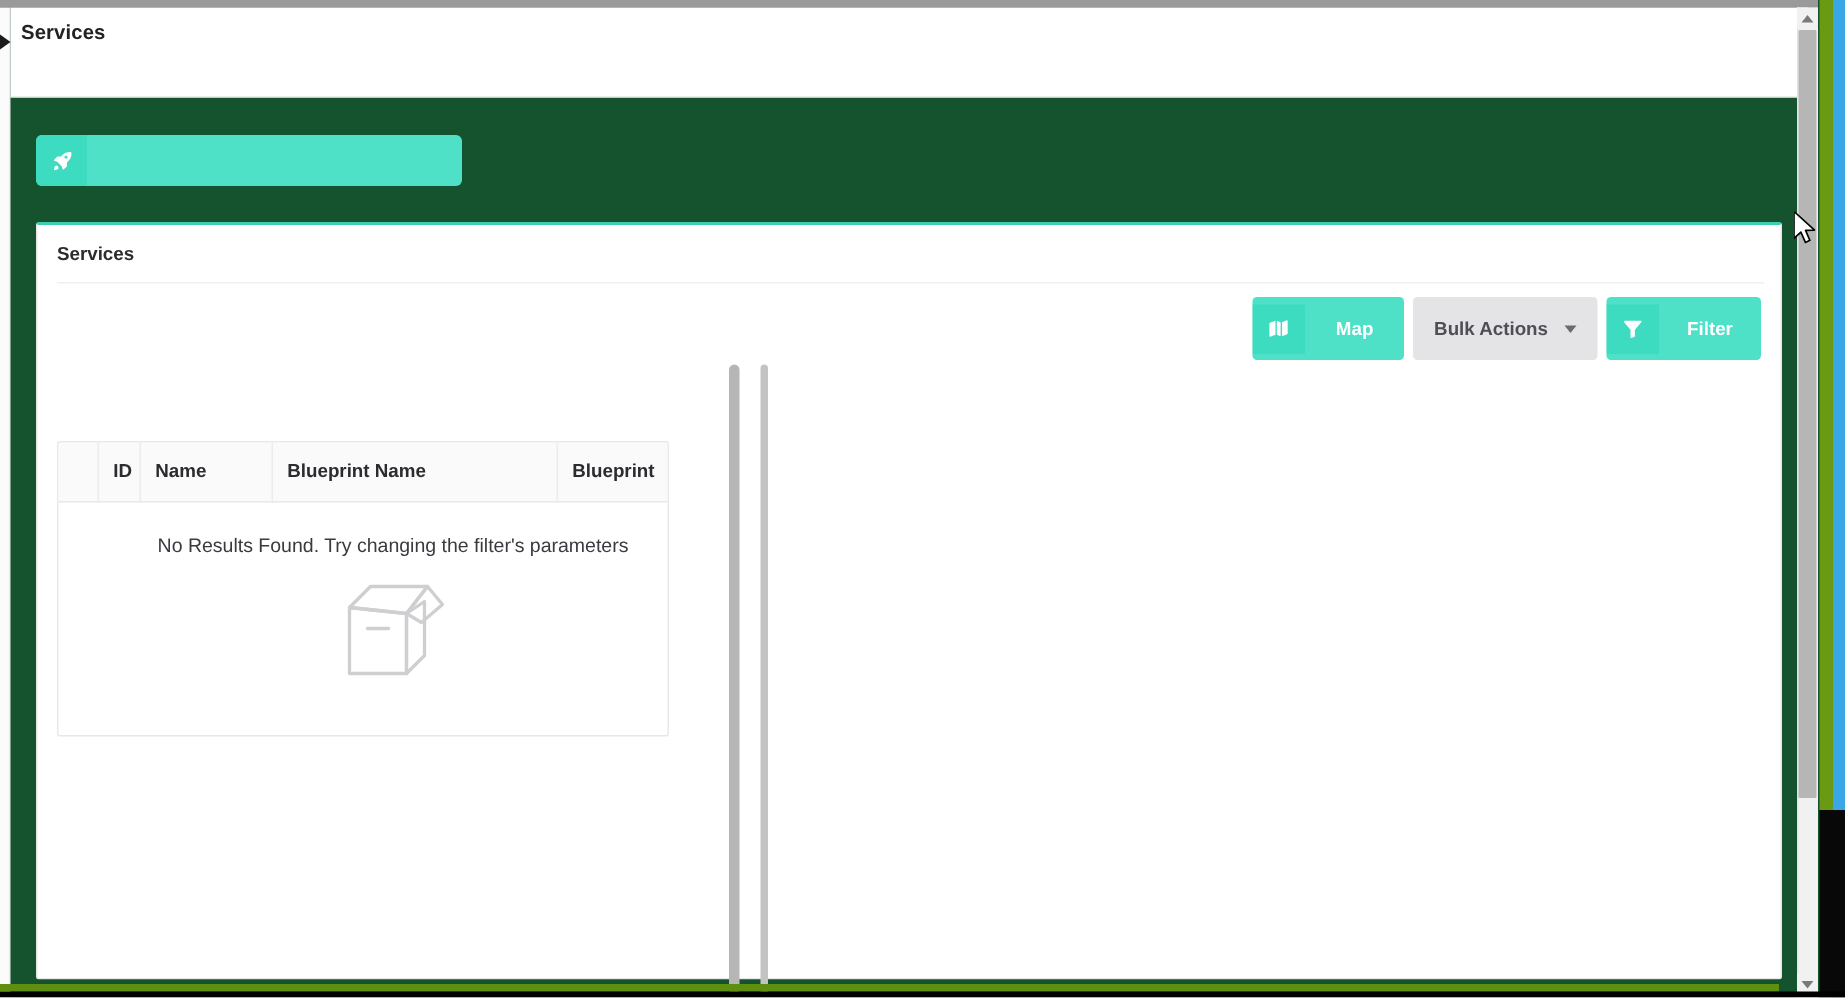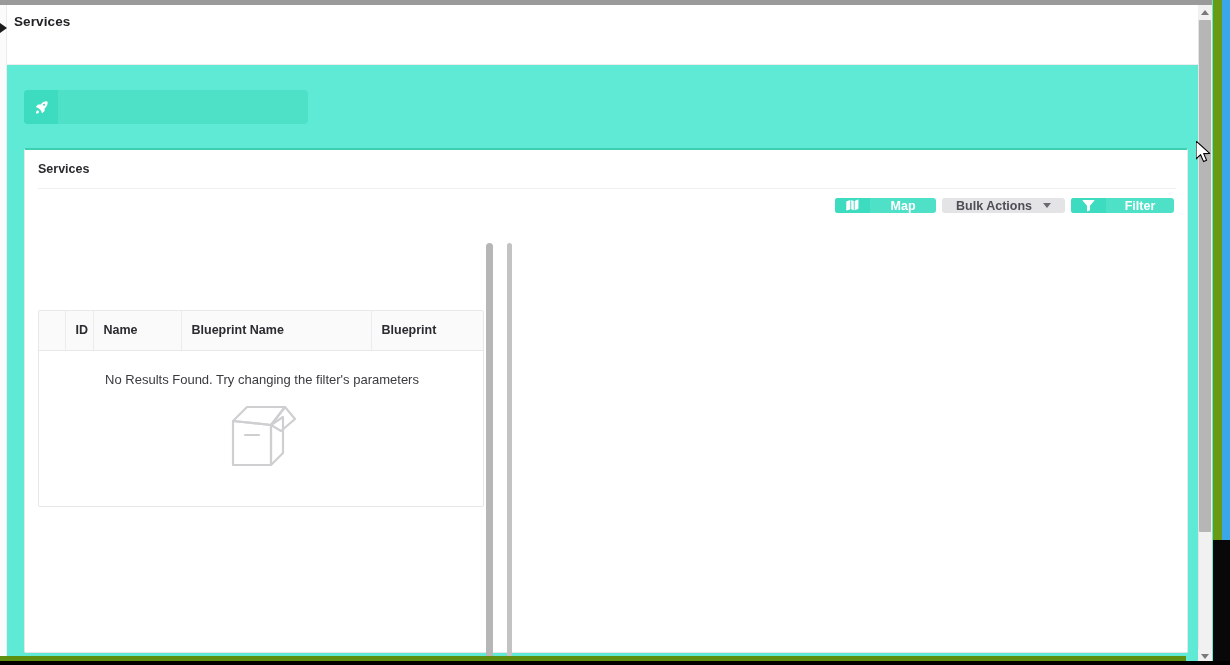--- a/index.html
+++ b/index.html
@@ -9,21 +9,21 @@
     height: 665px;
     overflow: hidden;
     background: #ffffff;
     font-family: "Liberation Sans", sans-serif;
   }
 
   #screen {
     position: relative;
     width: 1230px;
     height: 665px;
-    background: #5eead4;
+    background: #14532d;
     overflow: hidden;
   }
 
   
   .top-gray-bar {
     position: absolute;
     left: 0; top: 0;
     width: 1212px; height: 5px;
     background: #9a9a9a;
   }
@@ -202,21 +202,21 @@
 
   
   .toolbar {
     position: absolute;
     right: 13px; top: 48px;
     display: flex;
     align-items: center;
     gap: 6px;
   }
   .tb-btn {
-    height: 15px;
+    height: 42px;
     border-radius: 3px;
     display: flex;
     align-items: center;
     overflow: hidden;
     cursor: pointer;
   }
   .tb-btn.teal { background: #4fe0c8; }
   .tb-icon {
     width: 35px; height: 33px;
     background: #3ddbc0;
@@ -272,22 +272,22 @@
   .search-input::placeholder { color: #b3b3b8; }
   .search-icon {
     position: absolute;
     right: 9px; top: 7px;
     pointer-events: none;
   }
 
   
   .table-wrap {
     position: absolute;
-    left: 13px; top: 160px;
-    width: 446px;
+    left: 13px; top: 144px;
+    width: 408px;
     border: 1px solid #e8e8ea;
     border-radius: 2px;
     overflow: hidden;
     background: #fff;
   }
   table.services-table {
     border-collapse: collapse;
     width: 100%;
     table-layout: fixed;
   }

